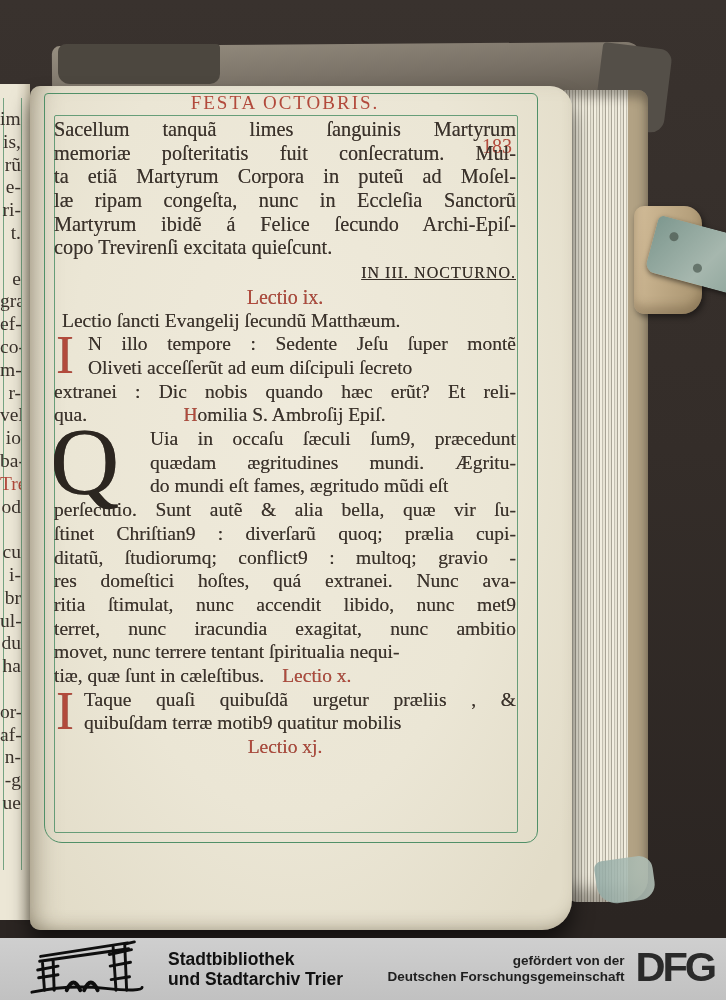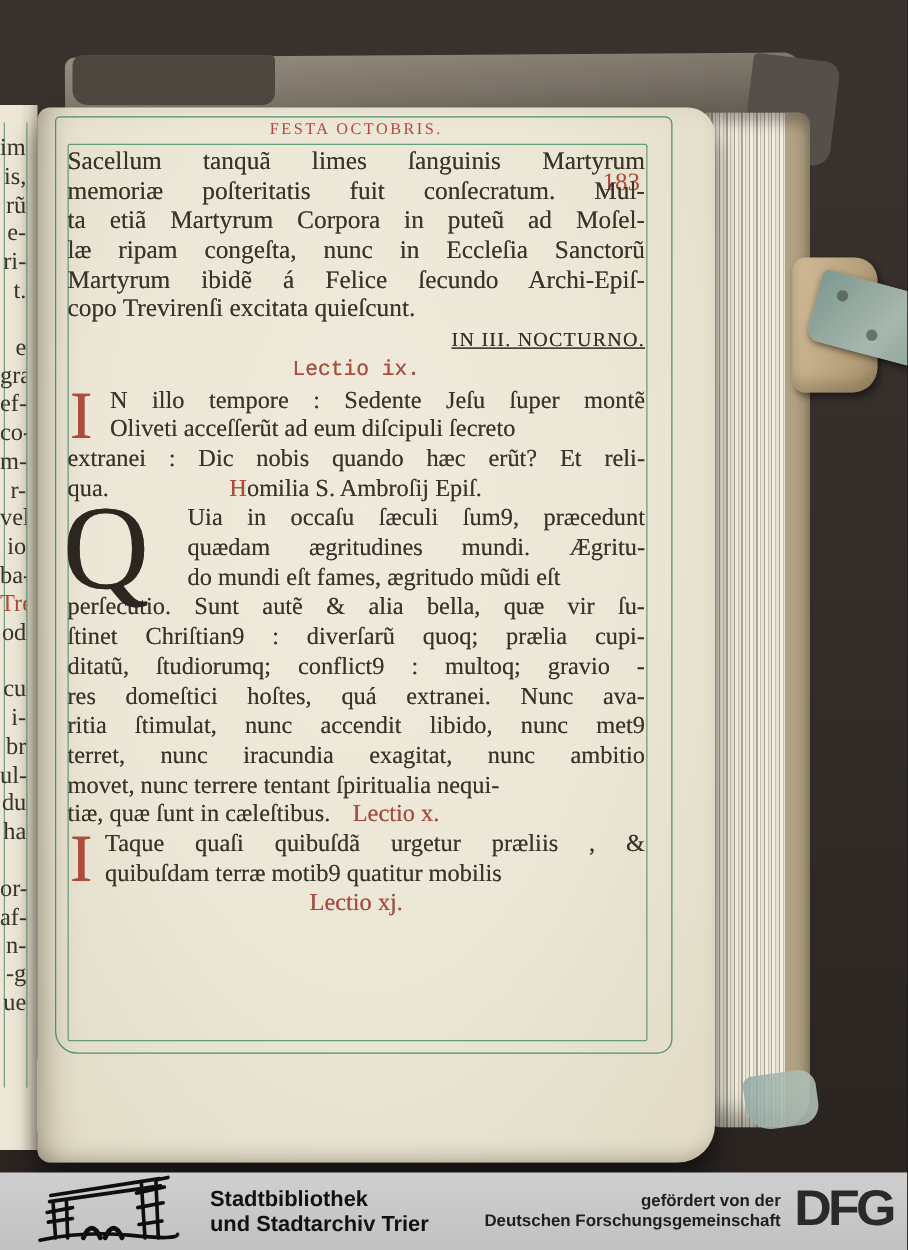--- a/index.html
+++ b/index.html
@@ -48,36 +48,36 @@
   
   .recto-page{position:absolute;left:30px;top:86px;width:542px;height:844px;
              background:radial-gradient(ellipse at 48% 38%,#efeadb 0%,#ebe6d5 55%,#e2dcc8 90%);
              border-radius:10px 22px 30px 10px;
              box-shadow:0 14px 20px rgba(0,0,0,.55), inset 20px 0 26px -16px rgba(96,84,62,.5), inset 0 -10px 18px -10px rgba(96,84,62,.45);}
   .frame{position:absolute;border:1.2px solid #509068;}
   .frame.outer{left:14px;top:7px;width:492px;height:748px;border-radius:4px 6px 12px 18px;}
   .frame.inner{left:24px;top:29px;width:462px;height:716px;border-width:1px;opacity:.85;border-radius:2px;}
 
   .page-head{position:absolute;left:24px;top:6px;width:462px;height:22px;}
-  .head-title{display:block;text-align:center;font-size:13px;letter-spacing:2px;color:#b24a3c;
+  .head-title{display:block;text-align:center;font-size:19px;letter-spacing:2px;color:#b24a3c;
               line-height:21px;}
   .head-folio{position:absolute;right:4px;top:0;font-size:20px;color:#b24a3c;line-height:21px;margin-top:44px;}
 
   
   .textcol{position:absolute;left:24px;top:29px;width:462px;height:716px;padding-top:3px;
            color:#3a322b;font-size:19.5px;line-height:23.7px;
            text-shadow:0 0 .4px rgba(58,48,40,.65);overflow:hidden;}
   .jline{text-align:justify;text-align-last:justify;white-space:normal;height:23.7px;overflow:hidden;}
   .list .jline:last-child{text-align-last:left;}
   .p1{font-size:20.3px;}
   .p1 .jline:last-child{text-align-last:left;}
   .nocturn{text-align:right;font-size:16px;line-height:26px;letter-spacing:1px;color:#352d26;text-decoration:underline;}
   .rubric{color:#b24a3c;}
   .center{text-align:center;}
-  .lectio-line{line-height:22.5px;font-size:17px;font-family:Liberation Mono, monospace;}
+  .lectio-line{line-height:22.5px;font-size:20px;}
   .gospel{padding-left:8px;height:23.7px;overflow:hidden;}
   .block{position:relative;}
   .initial-i{position:absolute;left:2px;top:0;font-size:54px;line-height:46px;color:#b24a3c;}
   .ind34{padding-left:34px;}
   .ind30{padding-left:30px;}
   .initial-q{position:absolute;left:-4px;top:-4px;font-size:96px;line-height:78px;color:#2c2620;}
   .ind96{padding-left:96px;}
   .flexline{display:flex;height:23.7px;overflow:hidden;}
   .homilia{margin:0 auto;padding-right:34px;}
   .lx{margin-left:18px;}
@@ -165,20 +165,21 @@
           <div class="jline">ta etiã Martyrum Corpora in puteũ ad Moſel-</div>
           <div class="jline">læ ripam congeſta, nunc in Eccleſia Sanctorũ</div>
           <div class="jline">Martyrum ibidẽ á Felice ſecundo Archi-Epiſ-</div>
           <div class="jline">copo Trevirenſi excitata quieſcunt.</div>
         </div>
 
       <div class="nocturn">IN III. NOCTURNO.</div>
 
       <div class="rubric center lectio-line">Lectio ix.</div>
 
+      <div class="gospel">Lectio ſancti Evangelij ſecundũ Matthæum.</div>
 
       <div class="block">
         <span class="initial-i">I</span>
         <div class="list ind34">
 
         <div class="jline">N illo tempore : Sedente Jeſu ſuper montẽ</div>
             <div class="jline">Oliveti acceſſerũt ad eum diſcipuli ſecreto</div>
           </div>
         <div class="jline">extranei : Dic nobis quando hæc erũt? Et reli-</div>
         <div class="flexline">

